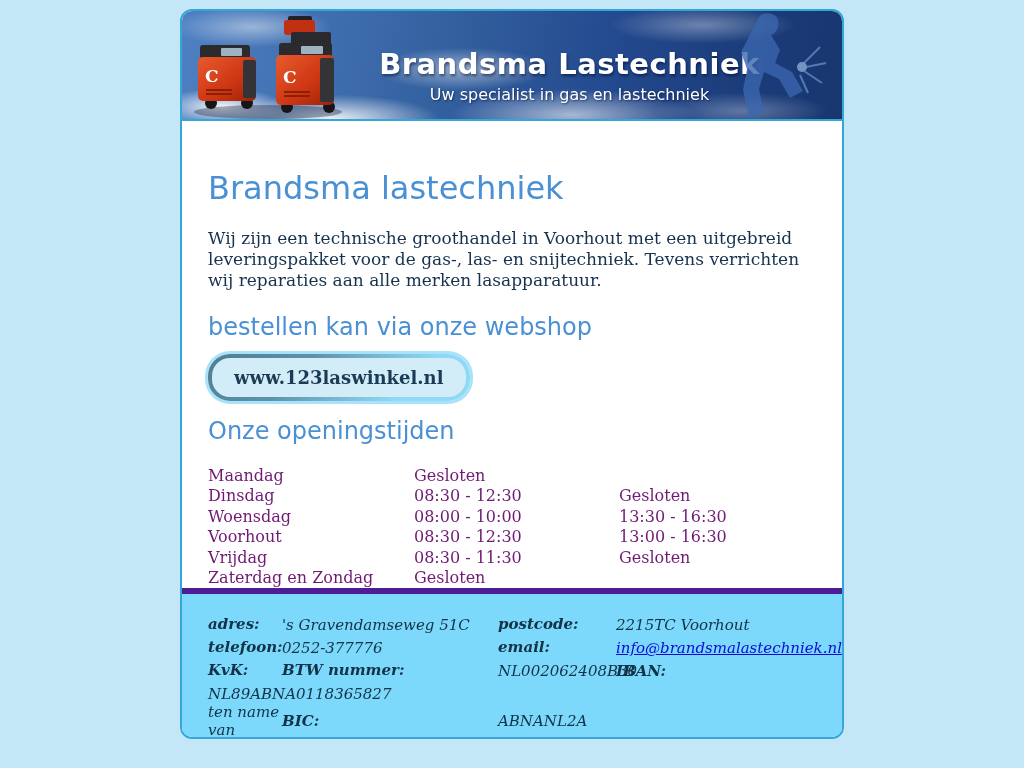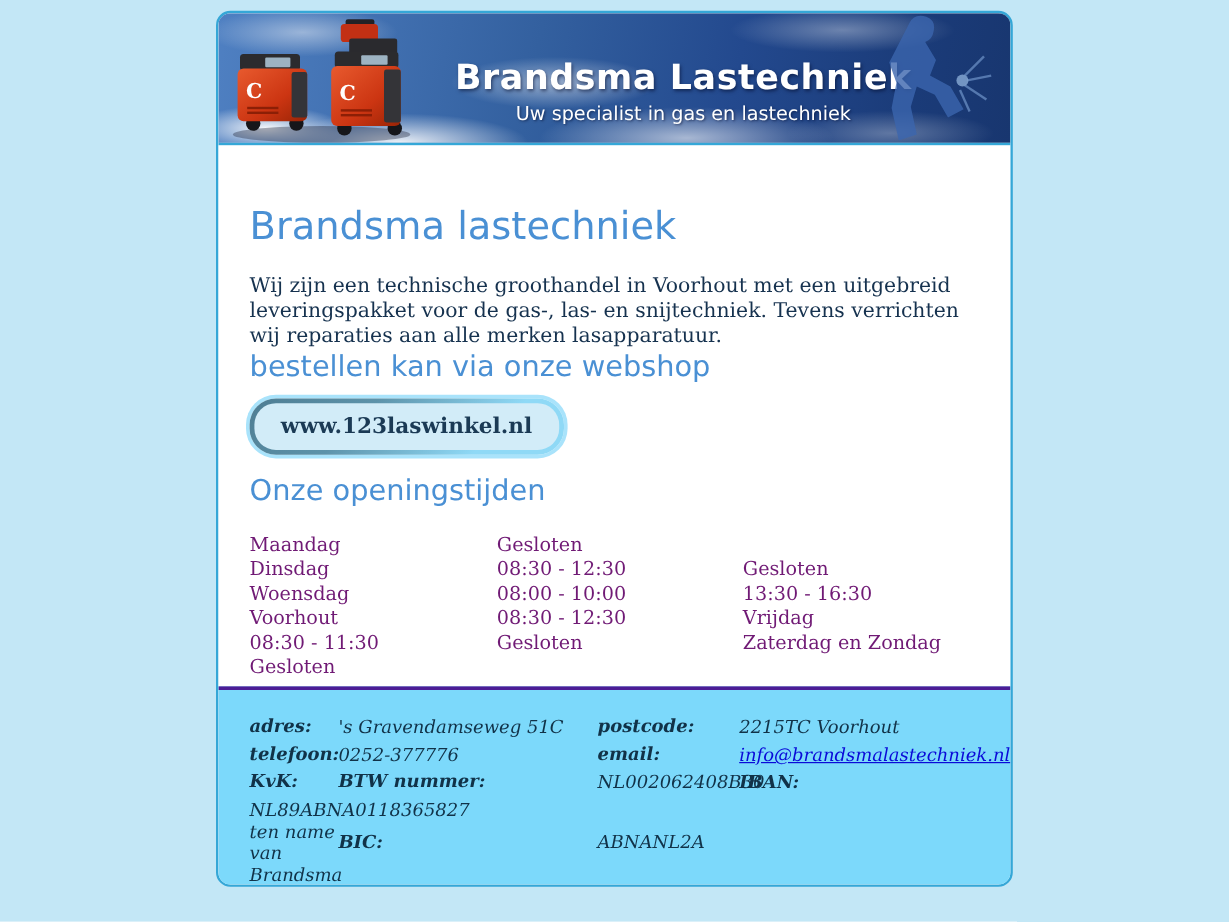--- a/index.html
+++ b/index.html
@@ -61,21 +61,21 @@
     margin-top: 21px;
     font-family: "DejaVu Serif", serif;
     font-size: 17px; line-height: 21px;
     color: #16324f;
     max-width: 600px;
   }
   h2.section-heading {
     font-size: 24px; font-weight: normal;
     color: #4a90d4;
   }
-  .webshop-heading { }
+  .webshop-heading { margin-top: 22px; }
   .hours-heading { margin-top: 16px; }
   .webshop-btn-outer {
     margin-top: 13px;
     display: inline-block;
     padding: 4px;
     border-radius: 22px;
     background: linear-gradient(135deg, #4e7d93 0%, #5d93aa 35%, #8fd9f6 75%);
     box-shadow: 0 0 0 3px #a9e3fb;
     cursor: pointer;
   }
@@ -97,21 +97,21 @@
     font-family: "DejaVu Serif", serif;
     font-size: 16px;
     line-height: 20.4px;
     color: #701a75;
   }
   
   .footer {
     flex: 0 0 auto;
     height: 165px;
     background: #7cd9fb;
-    border-top: 3px solid #4c1d95;
+    border-top: 6px solid #4c1d95;
     padding: 20px 26px 0;
     font-family: "DejaVu Serif", serif;
     font-size: 15px;
     color: #113248;
   }
   .footer-grid {
     display: grid;
     grid-template-columns: 74px 216px 118px 1fr;
     row-gap: 3px;
     line-height: 18px;
@@ -204,20 +204,21 @@
       <div>Dinsdag</div>
       <div>08:30 - 12:30</div>
       <div>Gesloten</div>
 
       <div>Woensdag</div>
       <div>08:00 - 10:00</div>
       <div>13:30 - 16:30</div>
 
       <div>Voorhout</div>
       <div>08:30 - 12:30</div>
+      <div>13:00 - 16:30</div>
 
       <div>Vrijdag</div>
       <div>08:30 - 11:30</div>
       <div>Gesloten</div>
 
       <div>Zaterdag en Zondag</div>
       <div>Gesloten</div>
       <div></div>
     </div>
   </div>

